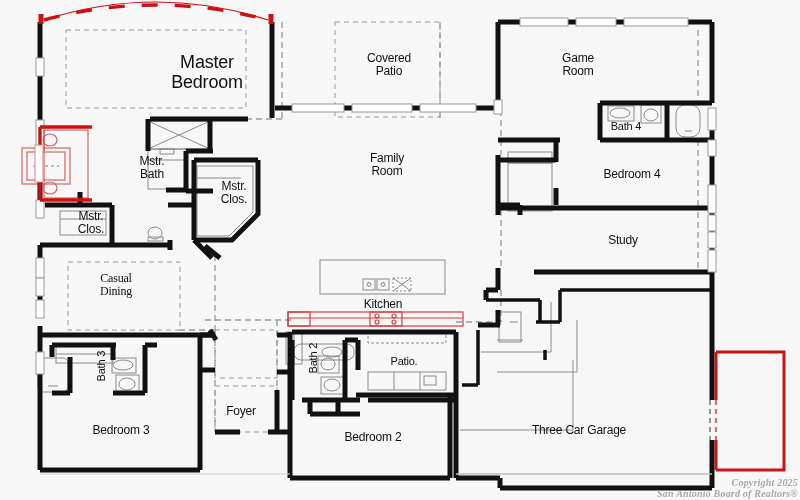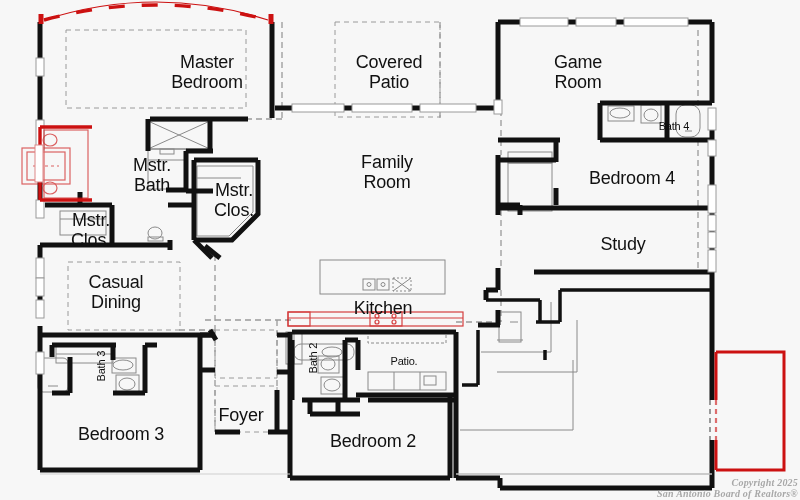--- a/index.html
+++ b/index.html
@@ -8,21 +8,21 @@
     position:relative;width:800px;height:500px;overflow:hidden;
     background:#f7f7f7;
   }
   #plan-svg{position:absolute;left:0;top:0;width:800px;height:500px;}
   .room-label{
     position:absolute;color:#111;font-family:"Liberation Sans", sans-serif;
     text-align:center;line-height:1.12;white-space:pre-line;
     font-weight:400;letter-spacing:-0.2px;
   }
   .rl-14{font-size:18px;}
-  .rl-12{font-size:18px;}
+  .rl-12{font-size:12px;}
   .rl-11{font-size:11px;}
   .rot-90{transform:rotate(-90deg);transform-origin:center center;}
   #watermark{
     position:absolute;right:2px;bottom:1px;text-align:right;
     font-family:"Liberation Serif", serif;font-style:italic;font-weight:bold;
     font-size:10px;color:#9a9a9a;line-height:1.05;letter-spacing:0.2px;
     opacity:.85;
   }
   #watermark div{white-space:nowrap;}
 </style>
@@ -329,36 +329,37 @@
   </svg>
 
   <div class="room-label rl-14" style="left:152px;top:52px;width:110px;">Master
 Bedroom</div>
   <div class="room-label rl-12" style="left:122px;top:155px;width:60px;">Mstr.
 Bath</div>
   <div class="room-label rl-12" style="left:205px;top:180px;width:58px;">Mstr.
 Clos.</div>
   <div class="room-label rl-12" style="left:62px;top:210px;width:58px;">Mstr.
 Clos.</div>
-  <div class="room-label rl-12" style="left:80px;top:272px;width:72px;">Casual
+  <div class="room-label rl-12" style="left:80px;top:272px;width:72px;font-family:Liberation Serif, serif;">Casual
 Dining</div>
   <div class="room-label rl-12" style="left:349px;top:52px;width:80px;">Covered
 Patio</div>
   <div class="room-label rl-12" style="left:347px;top:152px;width:80px;">Family
 Room</div>
   <div class="room-label rl-12" style="left:340px;top:298px;width:86px;">Kitchen</div>
   <div class="room-label rl-12" style="left:540px;top:52px;width:76px;">Game
 Room</div>
-  <div class="room-label rl-11" style="left:602px;top:120px;width:48px;margin-left:48px;">Bath 4</div>
+  <div class="room-label rl-11" style="left:602px;top:120px;width:48px;">Bath 4</div>
   <div class="room-label rl-12" style="left:580px;top:168px;width:104px;">Bedroom 4</div>
   <div class="room-label rl-12" style="left:590px;top:234px;width:66px;">Study</div>
   <div class="room-label rl-12" style="left:68px;top:424px;width:106px;">Bedroom 3</div>
   <div class="room-label rl-12" style="left:213px;top:405px;width:56px;">Foyer</div>
   <div class="room-label rl-12" style="left:320px;top:431px;width:106px;">Bedroom 2</div>
   <div class="room-label rl-11" style="left:380px;top:355px;width:48px;">Patio.</div>
+  <div class="room-label rl-12" style="left:497px;top:424px;width:164px;">Three Car Garage</div>
 
   <div class="room-label rl-11 rot-90" style="left:76px;top:360px;width:50px;">Bath 3</div>
   <div class="room-label rl-11 rot-90" style="left:288px;top:352px;width:50px;">Bath 2</div>
 
   <div id="watermark">
     <div>Copyright 2025</div>
     <div>San Antonio Board of Realtors®</div>
   </div>
 
 </div>

